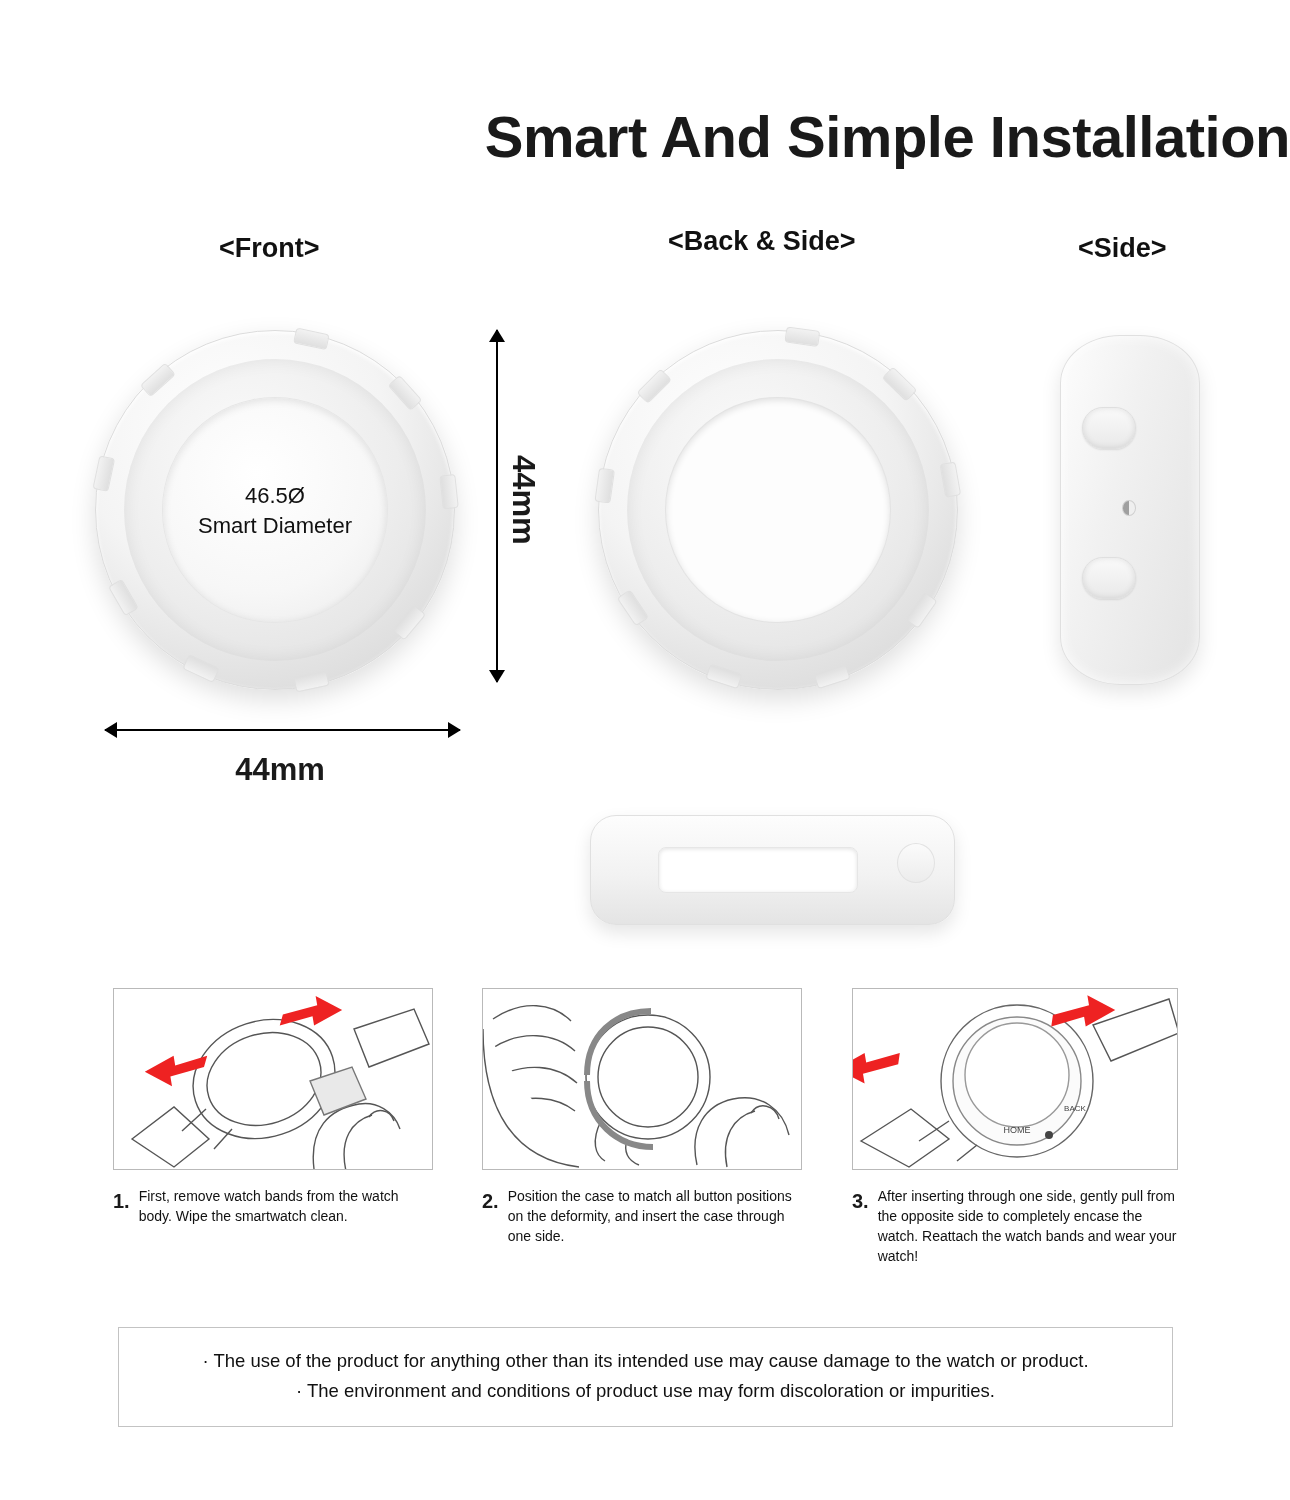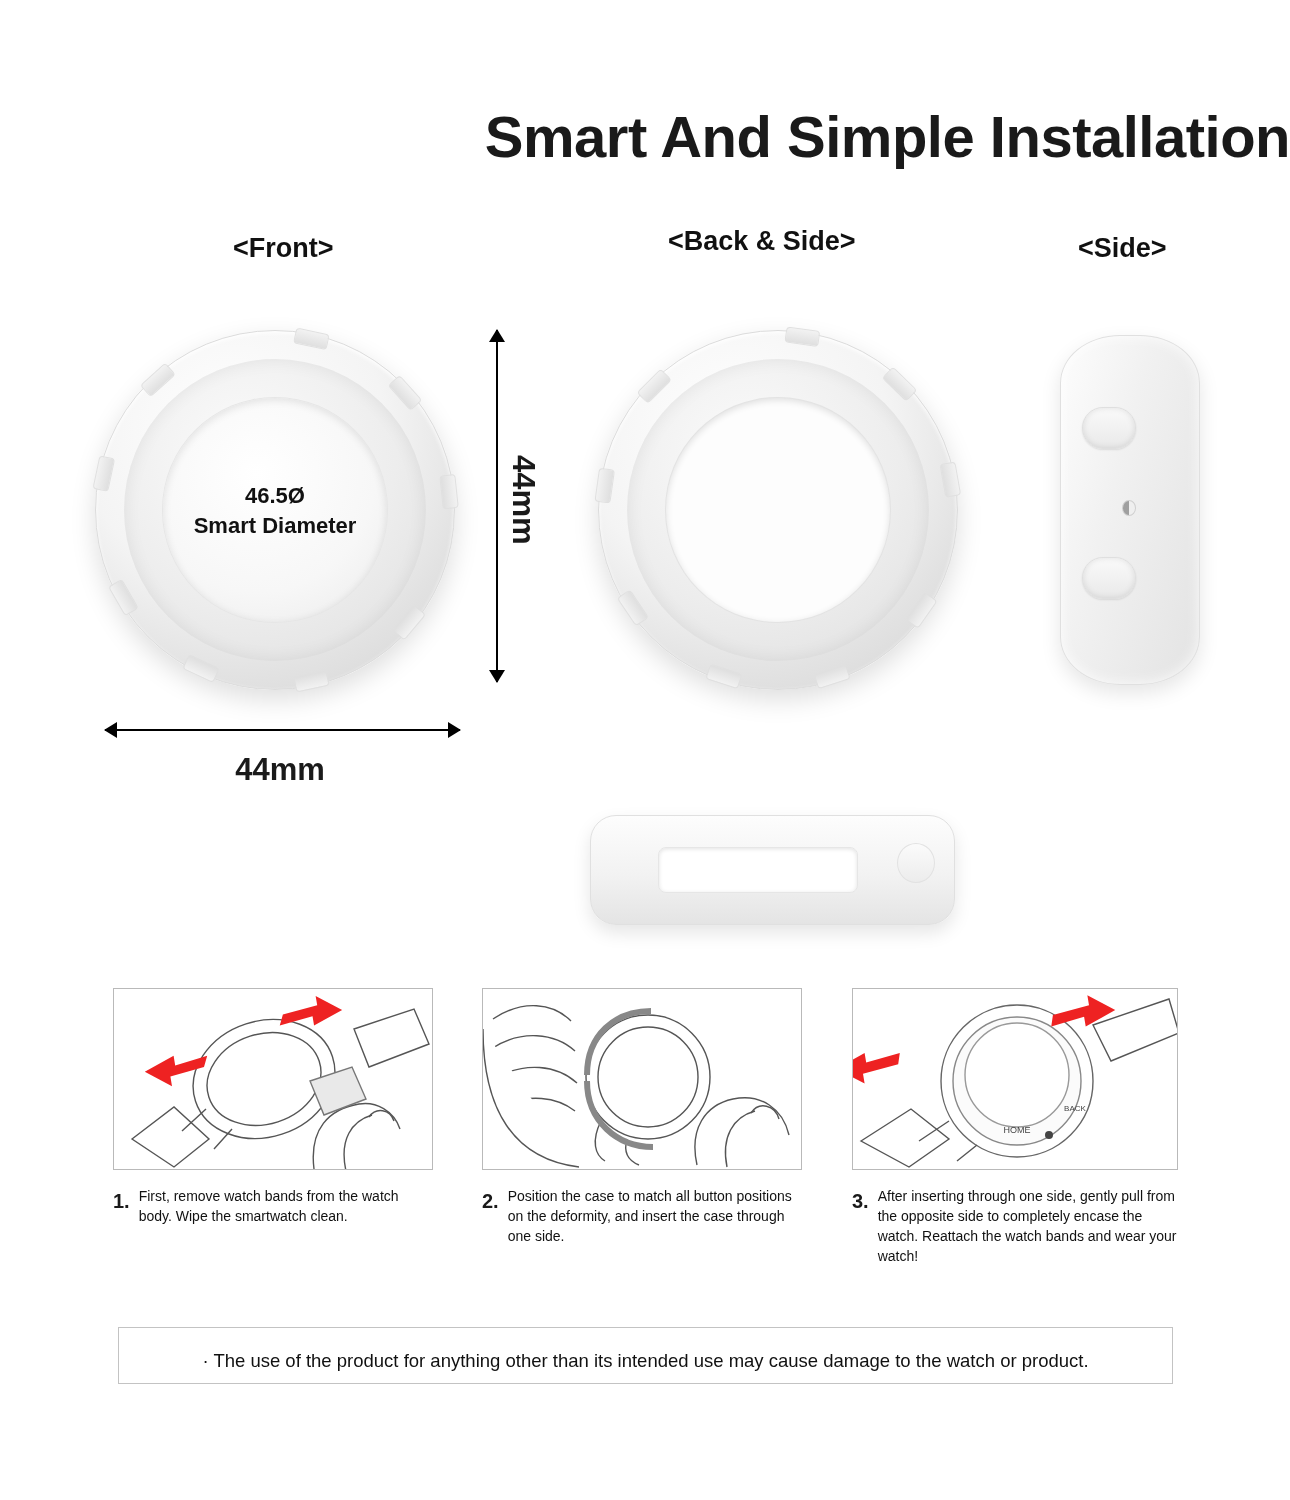--- a/index.html
+++ b/index.html
@@ -25,21 +25,21 @@
   }
 
   
   .view-label {
     position: absolute;
     font-size: 27px;
     font-weight: bold;
     color: #111;
     white-space: nowrap;
   }
-  #label-front { left: 233px; top: 233px; }
+  #label-front { left: 219px; top: 233px; }
   #label-back  { left: 668px; top: 226px; }
   #label-side  { left: 1078px; top: 233px; }
 
   
   .render { position: absolute; }
 
   
   #front-view { left: 95px; top: 330px; width: 360px; height: 360px; }
   .ring-outer {
     position: absolute; inset: 0;
@@ -73,21 +73,21 @@
     margin-left: -17px;
     transform-origin: 17px 183px;
     border: 1px solid #e0e0e0;
   }
   .diameter-text {
     position: absolute;
     left: 0; right: 0;
     top: 42%;
     text-align: center;
     font-size: 22px;
-    font-weight: bold;
+    font-weight: normal;
     line-height: 1.35;
     color: #111;
     pointer-events: none;
   }
 
   
   #back-view { left: 598px; top: 330px; width: 360px; height: 360px; }
   .back-cut {
     position: absolute; left: 19%; top: 19%; width: 62%; height: 62%;
     border-radius: 50%;
@@ -220,21 +220,21 @@
     line-height: 1.42;
     color: #111;
   }
 
   
   .notes {
     position: absolute;
     left: 118px; top: 1327px;
     width: 1055px;
     border: 1px solid #c3c3c3;
-    padding: 18px 10px 7px;
+    padding: 18px 10px 20px;
     text-align: center;
   }
   .notes div {
     font-size: 18.5px;
     line-height: 1.62;
     color: #111;
   }
 </style>
 </head>
 <body>
@@ -382,13 +382,14 @@
     <div class="step-text-wrap">
       <span class="step-num">3.</span>
       <span class="step-text">After inserting through one side, gently pull from the opposite side to completely encase the watch. Reattach the watch bands and wear your watch!</span>
     </div>
   </div>
 
 </div>
 
 <div class="notes">
   <div>· The use of the product for anything other than its intended use may cause damage to the watch or product.</div>
+  <div>· The environment and conditions of product use may form discoloration or impurities.</div>
 </div>
 
 </body></html>

